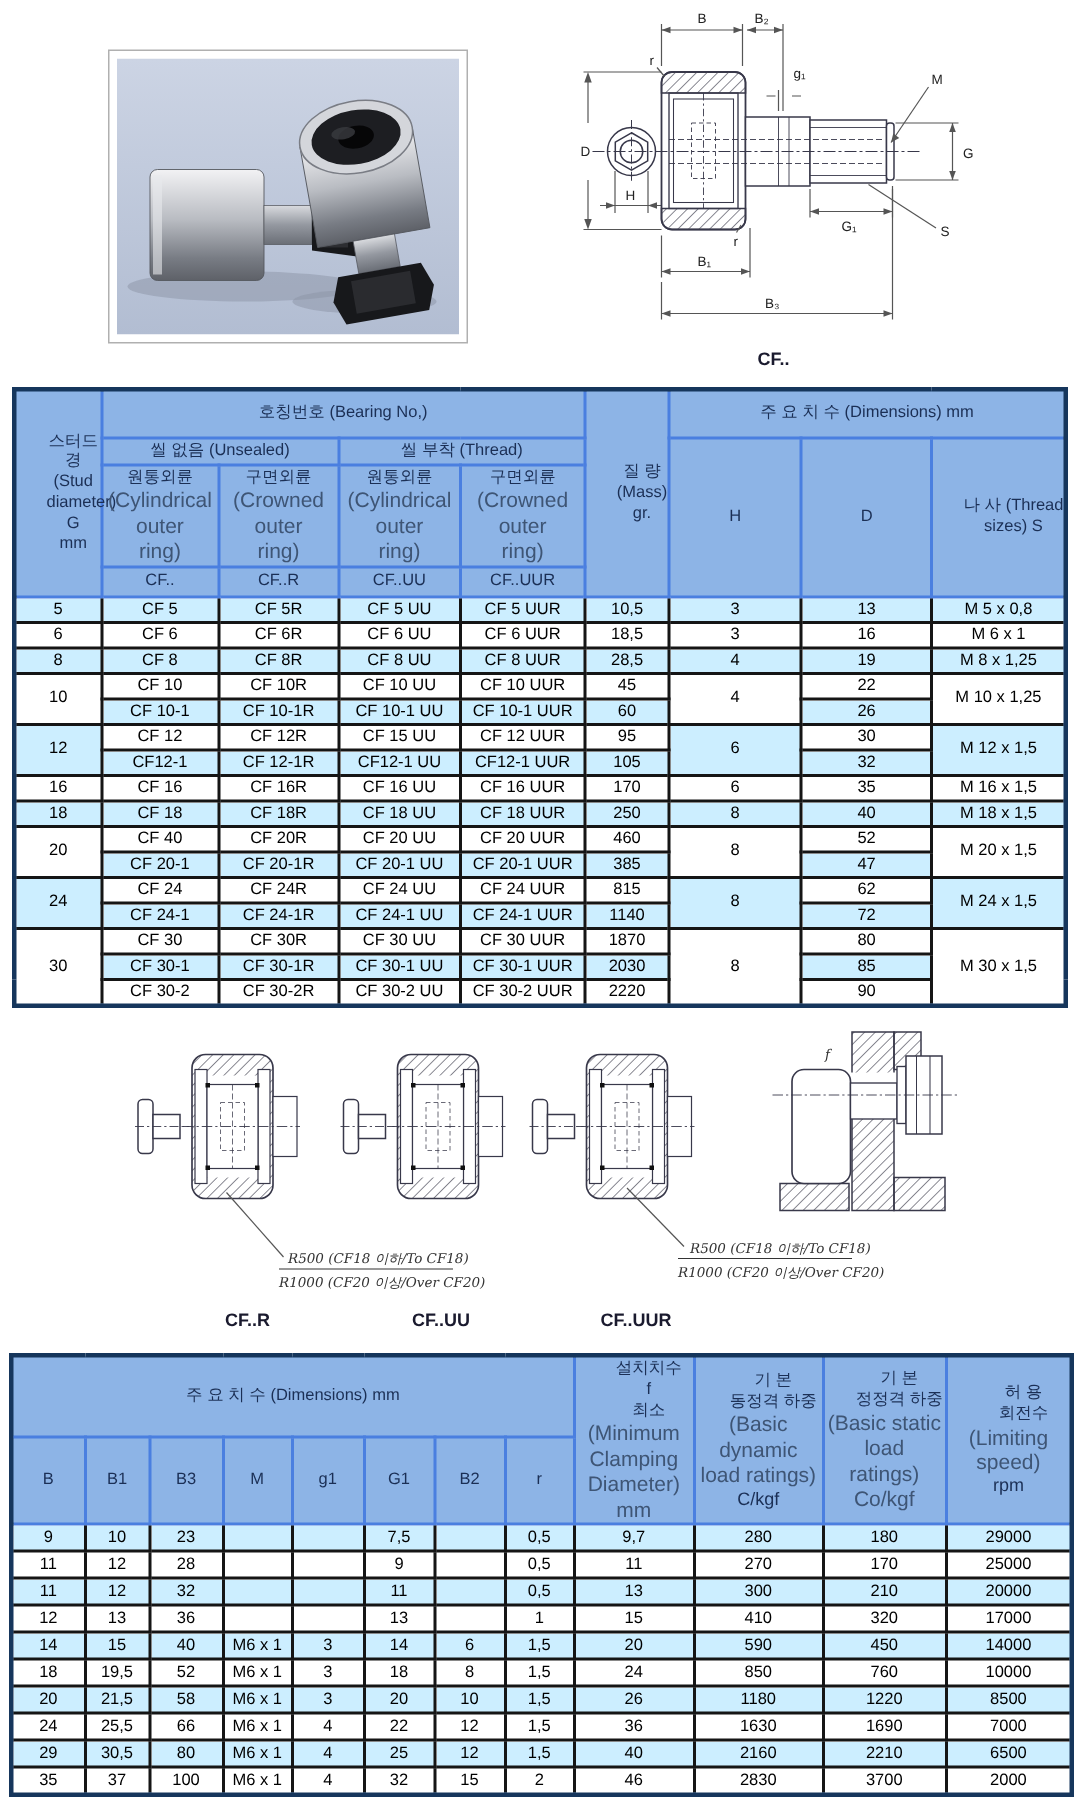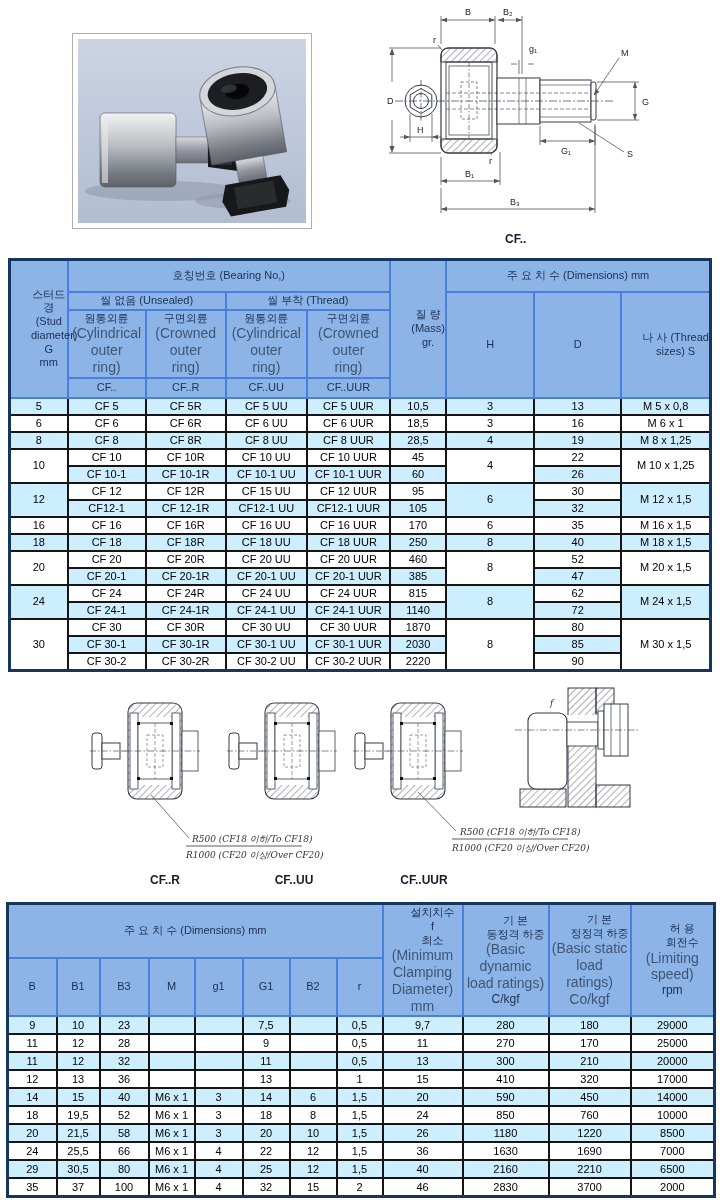--- a/index.html
+++ b/index.html
@@ -413,21 +413,21 @@
           <td class="blue">CF 18R</td>
           <td class="blue">CF 18 UU</td>
           <td class="blue">CF 18 UUR</td>
           <td class="blue">250</td>
           <td class="blue">8</td>
           <td class="blue">40</td>
           <td class="blue">M 18 x 1,5</td>
         </tr>
         <tr>
           <td class="white" rowspan="2">20</td>
-          <td class="white">CF 20</td>
+          <td class="white">CF 40</td>
           <td class="white">CF 20R</td>
           <td class="white">CF 20 UU</td>
           <td class="white">CF 20 UUR</td>
           <td class="white">460</td>
           <td class="white" rowspan="2">8</td>
           <td class="white">52</td>
           <td class="white" rowspan="2">M 20 x 1,5</td>
         </tr>
         <tr>
           <td class="blue">CF 20-1</td>

